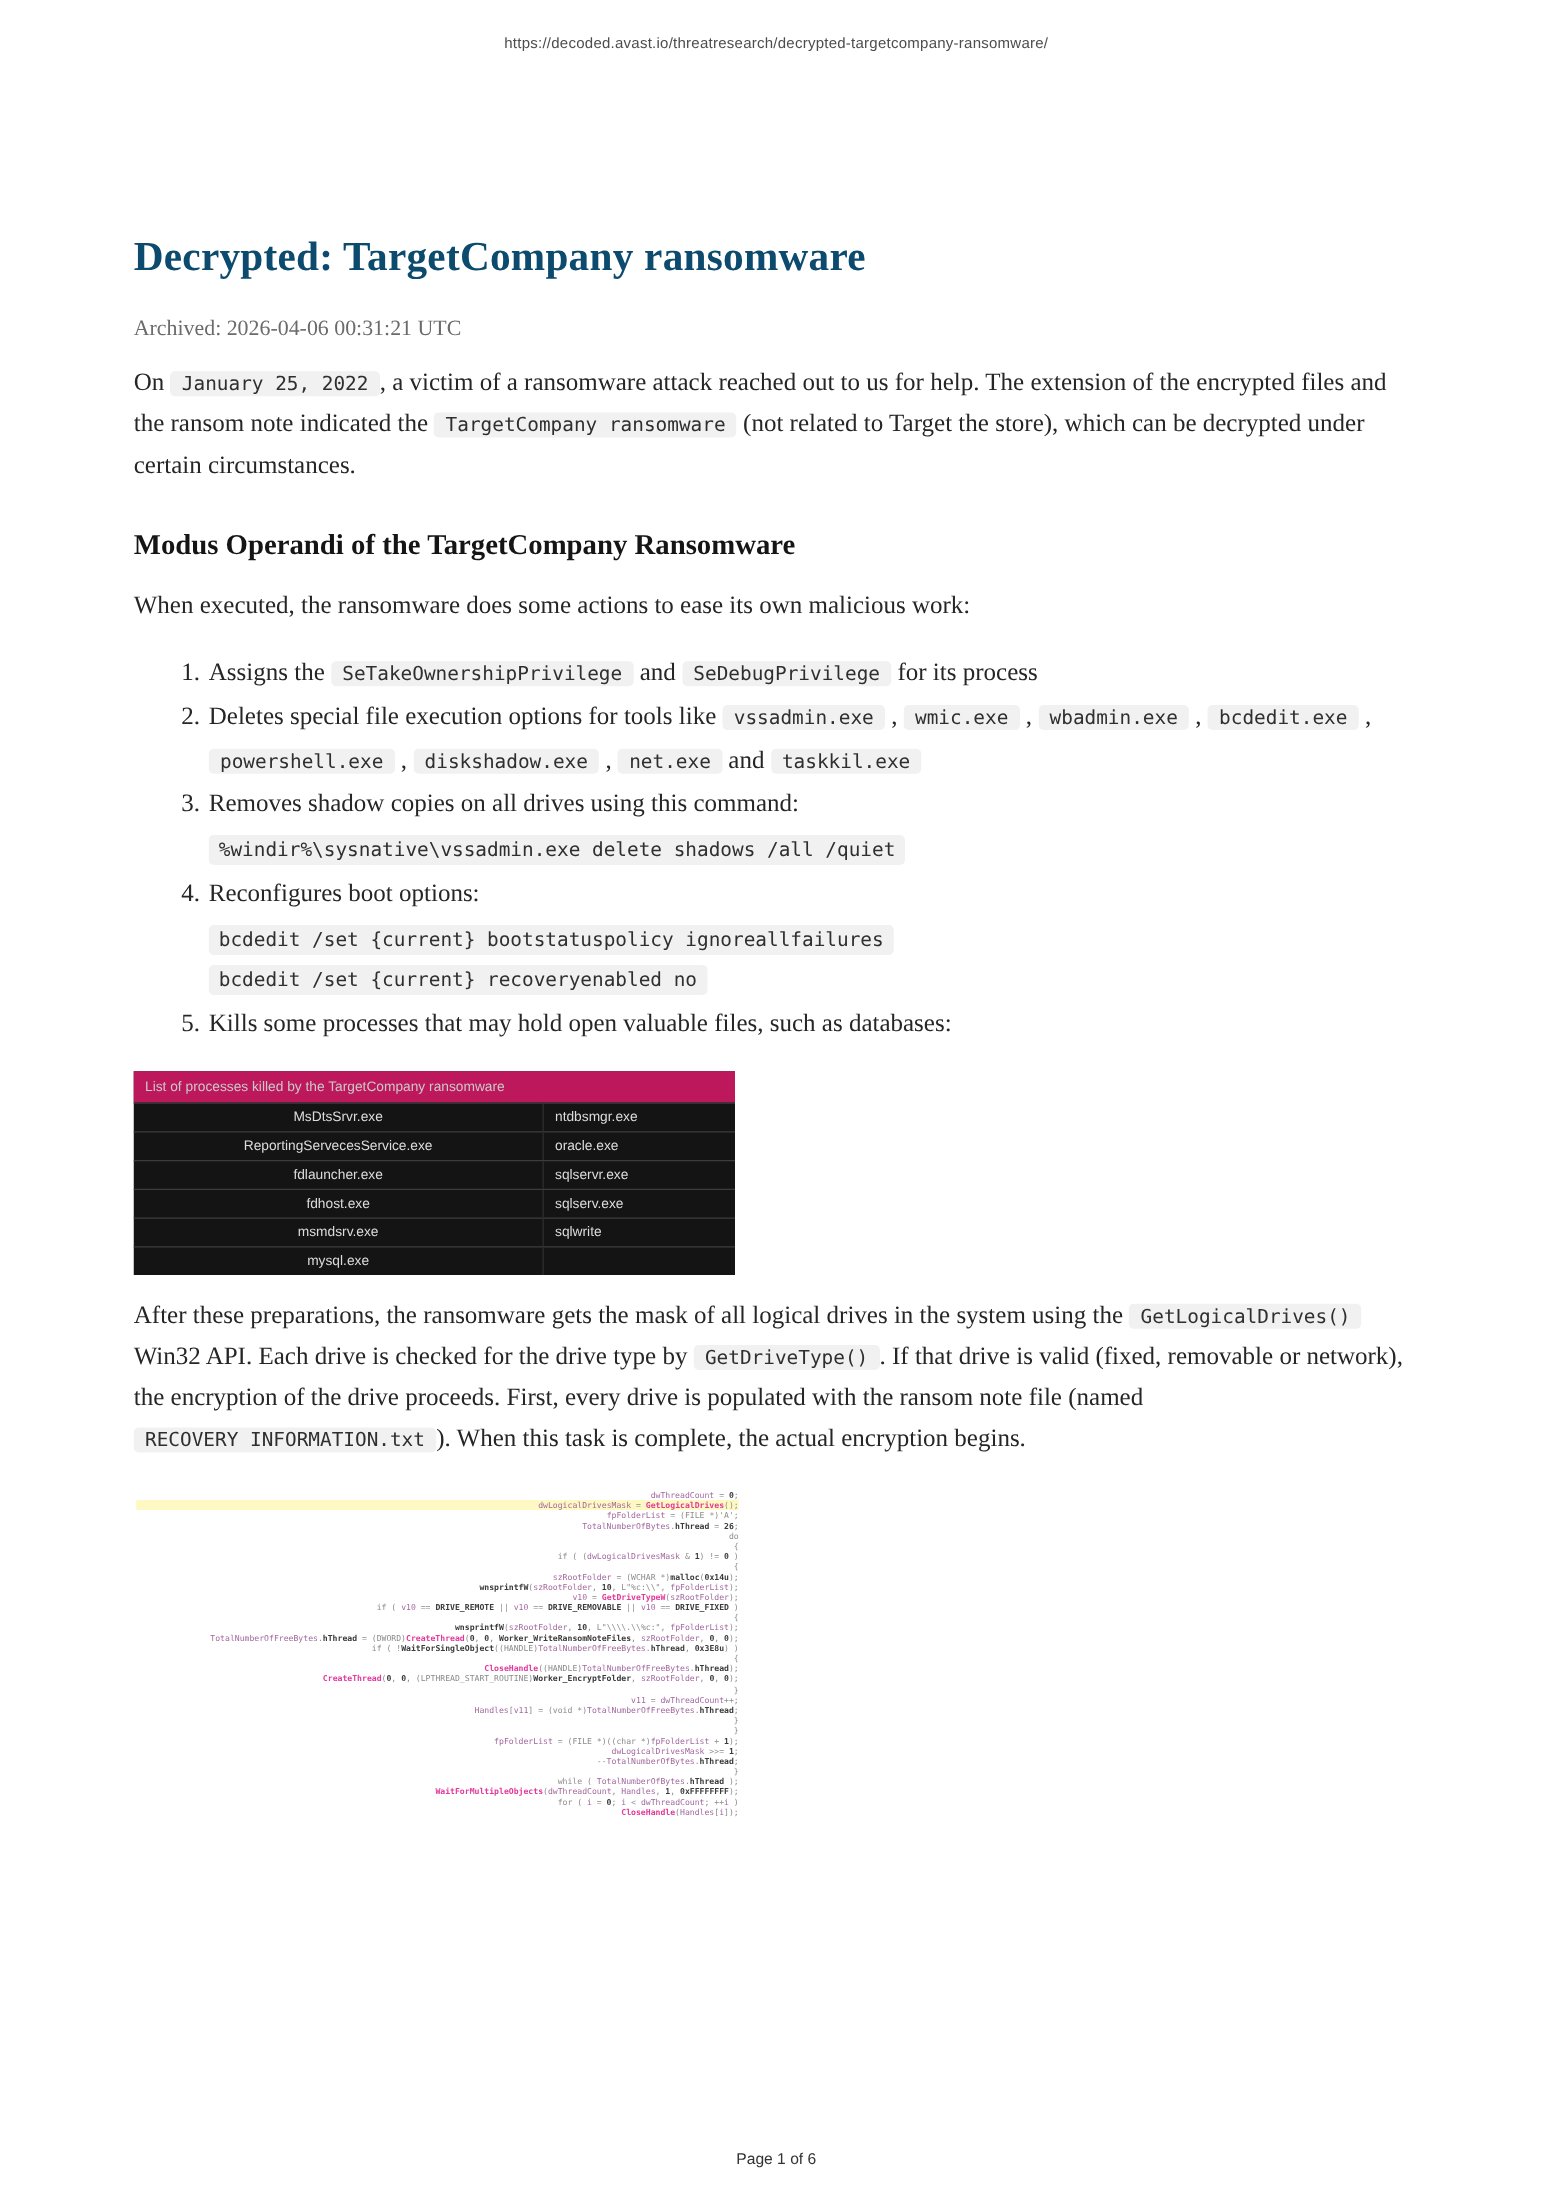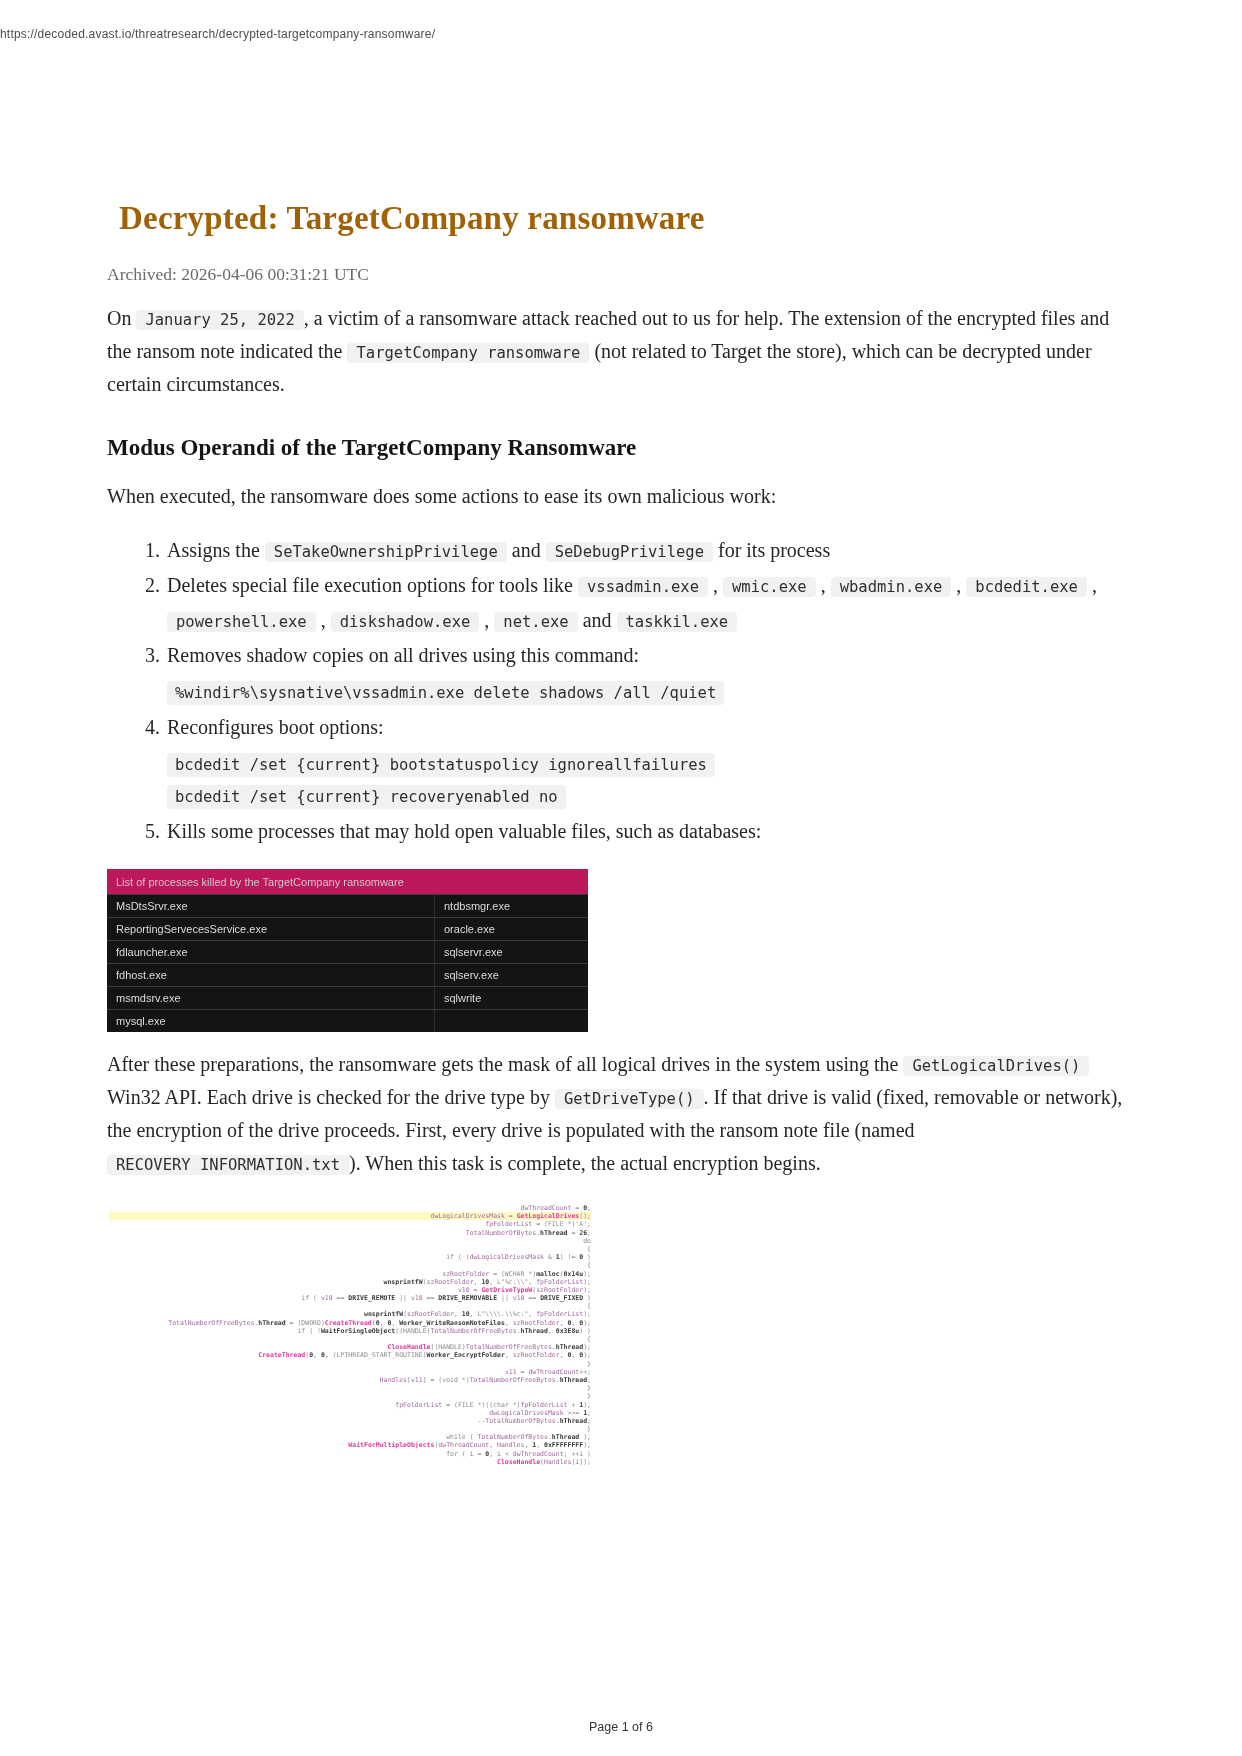--- a/index.html
+++ b/index.html
@@ -1,36 +1,36 @@
 <!DOCTYPE html>
 <html style="--c-t: #8c8c8c; --c-v: #a2689e; --c-f: #e2399b; --c-b: #3a3a3a;"><head>
 <meta charset="utf-8">
 <style>
   html,body{margin:0;padding:0;background:#e9e9e9;}
   .sheet{position:relative;width:1242px;height:1756px;background:#ffffff;margin:0 auto;overflow:hidden;}
-  .print-url{position:absolute;top:27px;left:0;width:100%;text-align:left;
+  .print-url{position:absolute;top:27px;left:0;width:100%;text-align:center;
     font:12px "Liberation Sans",sans-serif;color:#4d4d4d;letter-spacing:.2px;}
   article{padding:186px 105px 0 107px;}
-  h1{margin:12px;font:700 33px/40px "Liberation Serif",serif;color:#a16207;letter-spacing:.2px;}
+  h1{margin:0;font:700 33px/40px "Liberation Serif",serif;color:#0c4a6e;letter-spacing:.2px;}
   .byline{margin:64px 0 0 0;font:19px/26px "Liberation Serif",serif;color:#595959;}
   .archived{margin:24px 0 0 0;font:17.5px/24px "Liberation Serif",serif;color:#6b6b6b;}
   p.body{margin:16px 0 0 0;font:20px/33px "Liberation Serif",serif;color:#262626;max-width:1030px;}
   h2{margin:31px 0 0 0;font:700 23px/32px "Liberation Serif",serif;color:#151515;}
   .ic{background:#f1f1f1;border-radius:4px;padding:1px 9px;
     font:15.5px/1.25 "DejaVu Sans Mono",monospace;color:#2f2f2f;white-space:pre;}
   ol{margin:20px 0 0 0;padding:0 0 0 58px;max-width:1000px;}
   ol li{font:20px/35px "Liberation Serif",serif;color:#262626;padding-left:2px;}
   .cmdline{margin:5px 0 6px 0;line-height:26px;}
   .cmd{padding:3px 8px;}
   
   .ktable{margin:20px 0 0 0;width:481px;background:#141414;font-family:"Liberation Sans",sans-serif;}
   .ktable-caption{background:#be185d;color:#c9c9c9;font-size:11px;padding:7px 9px 6px 9px;}
   .krow{display:flex;border-top:1px solid #3c3c3c;}
   .kcell{color:#dcdcdc;font-size:11px;padding:5px 9px 4px 9px;height:13px;}
-  .kcell.c1{width:309px;}
+  .kcell.c1{width:309px;text-align:center;}
   .kcell.c2{flex:1;border-left:1px solid #2e2e2e;}
   
   .code-listing{margin:24px 0 0 2px;width:482px;font:6.5px/8.2px "DejaVu Sans Mono",monospace;
     color:var(--c-t,#8c8c8c);white-space:pre;text-align:right;}
   .cl{height:8.2px;padding-left:6px;}
   .cl.hl{background:#fef9c3;}
   .ct{color:var(--c-t,#8c8c8c);}
   .cv{color:var(--c-v,#a2689e);}
   .cf{color:var(--c-f,#e2399b);font-weight:bold;}
   .cb{color:var(--c-b,#3a3a3a);font-weight:bold;}

